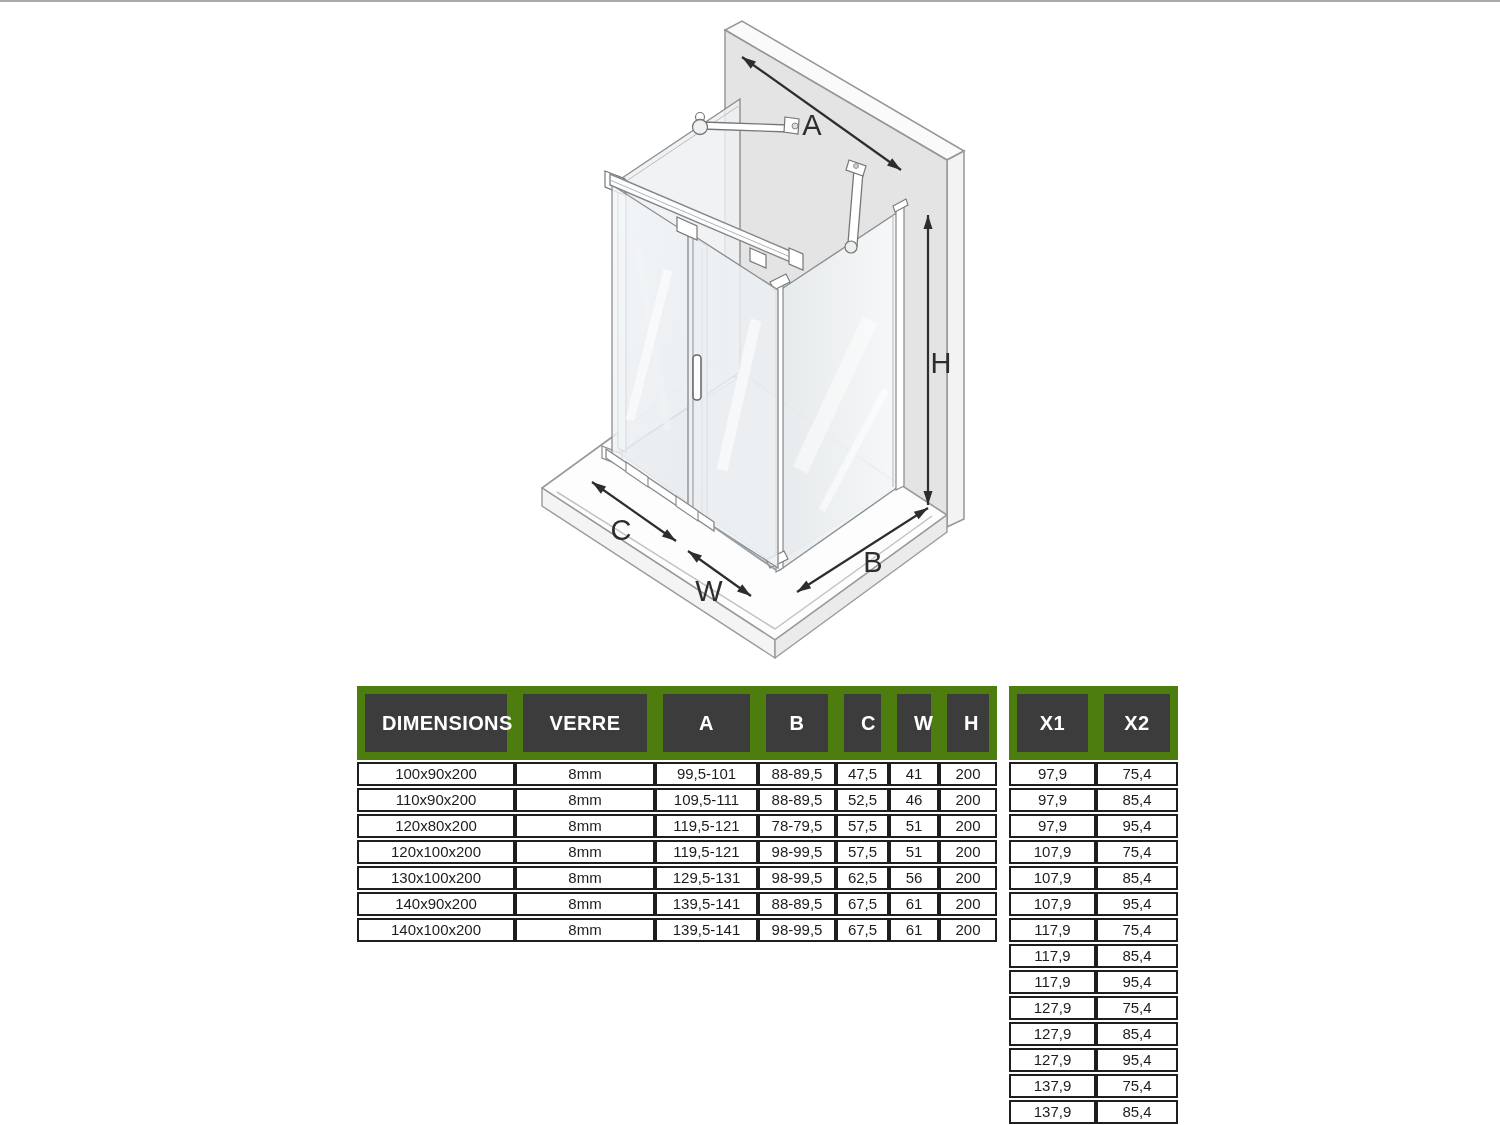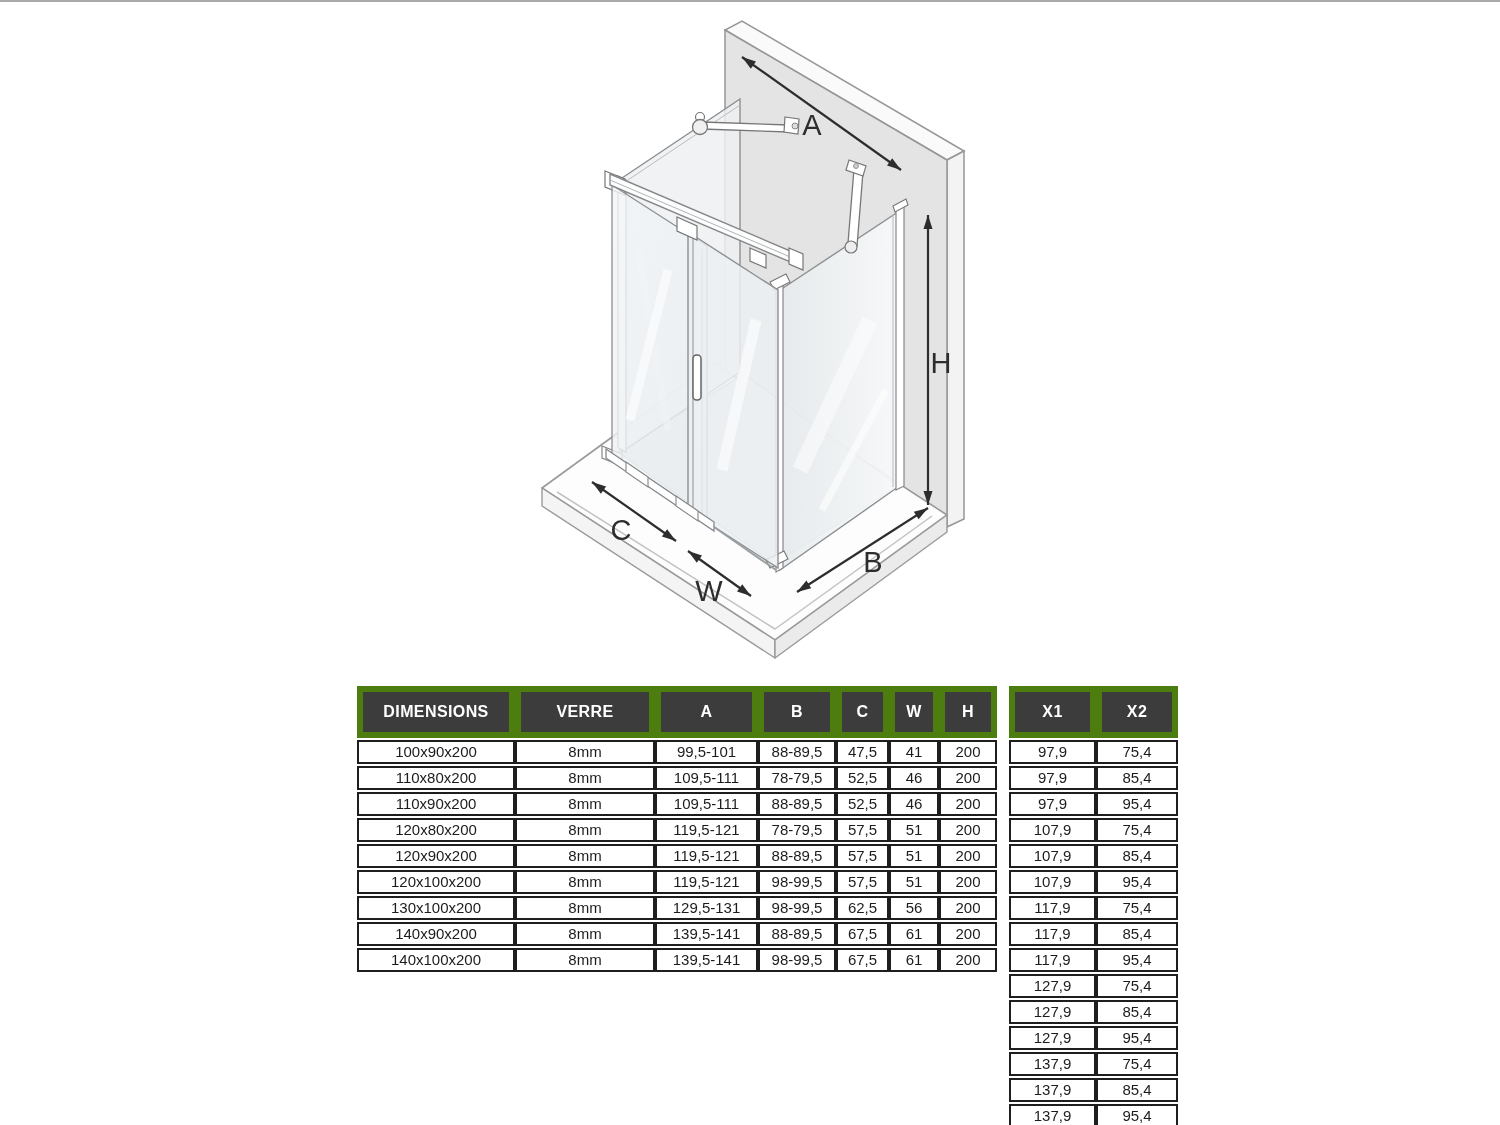--- a/index.html
+++ b/index.html
@@ -3,22 +3,22 @@
 <meta charset="utf-8">
 <style>
   html,body{margin:0;padding:0;background:#fff;}
   .page{position:relative;width:1500px;height:1125px;background:#ffffff;
         font-family:"Liberation Sans",sans-serif;overflow:hidden;}
   .top-border{position:absolute;left:0;top:0;width:100%;height:2px;background:#a9a9a9;}
   svg.diagram{position:absolute;left:0;top:0;}
 
   table.spec{position:absolute;border-collapse:separate;border-spacing:0 2px;
              table-layout:fixed;}
-  table.spec th{background:#3c3c3c;color:#ffffff;font-size:16px;font-weight:700;
-                height:24px;padding:8px;border:6px solid #4d7c0f;text-align:center;
+  table.spec th{background:#3c3c3c;color:#ffffff;font-size:20px;font-weight:700;
+                height:24px;padding:17px;border:8px solid #4d7c0f;text-align:center;
                 letter-spacing:.4px;}
   table.spec td{background:#ffffff;border:2px solid #1e1e1e;font-size:15px;
                 color:#1c1c1c;text-align:center;height:20px;line-height:20px;
                 padding:0;white-space:nowrap;overflow:hidden;}
   #main-table{left:357px;top:684px;width:640px;}
   #x-table{left:1009px;top:684px;width:169px;}
 
   .dim-label{font-family:"Liberation Sans",sans-serif;font-size:29px;fill:#2d2d2d;}
 </style>
 </head>
@@ -179,51 +179,33 @@
         <tr>
           <td>100x90x200</td>
           <td>8mm</td>
           <td>99,5-101</td>
           <td>88-89,5</td>
           <td>47,5</td>
           <td>41</td>
           <td>200</td>
         </tr>
         <tr>
-          <td>110x80x200</td>
-          <td>8mm</td>
-          <td>109,5-111</td>
-          <td>78-79,5</td>
-          <td>52,5</td>
-          <td>46</td>
-          <td>200</td>
-        </tr>
-        <tr>
           <td>110x90x200</td>
           <td>8mm</td>
           <td>109,5-111</td>
           <td>88-89,5</td>
           <td>52,5</td>
           <td>46</td>
           <td>200</td>
         </tr>
         <tr>
           <td>120x80x200</td>
           <td>8mm</td>
           <td>119,5-121</td>
           <td>78-79,5</td>
-          <td>57,5</td>
-          <td>51</td>
-          <td>200</td>
-        </tr>
-        <tr>
-          <td>120x90x200</td>
-          <td>8mm</td>
-          <td>119,5-121</td>
-          <td>88-89,5</td>
           <td>57,5</td>
           <td>51</td>
           <td>200</td>
         </tr>
         <tr>
           <td>120x100x200</td>
           <td>8mm</td>
           <td>119,5-121</td>
           <td>98-99,5</td>
           <td>57,5</td>

